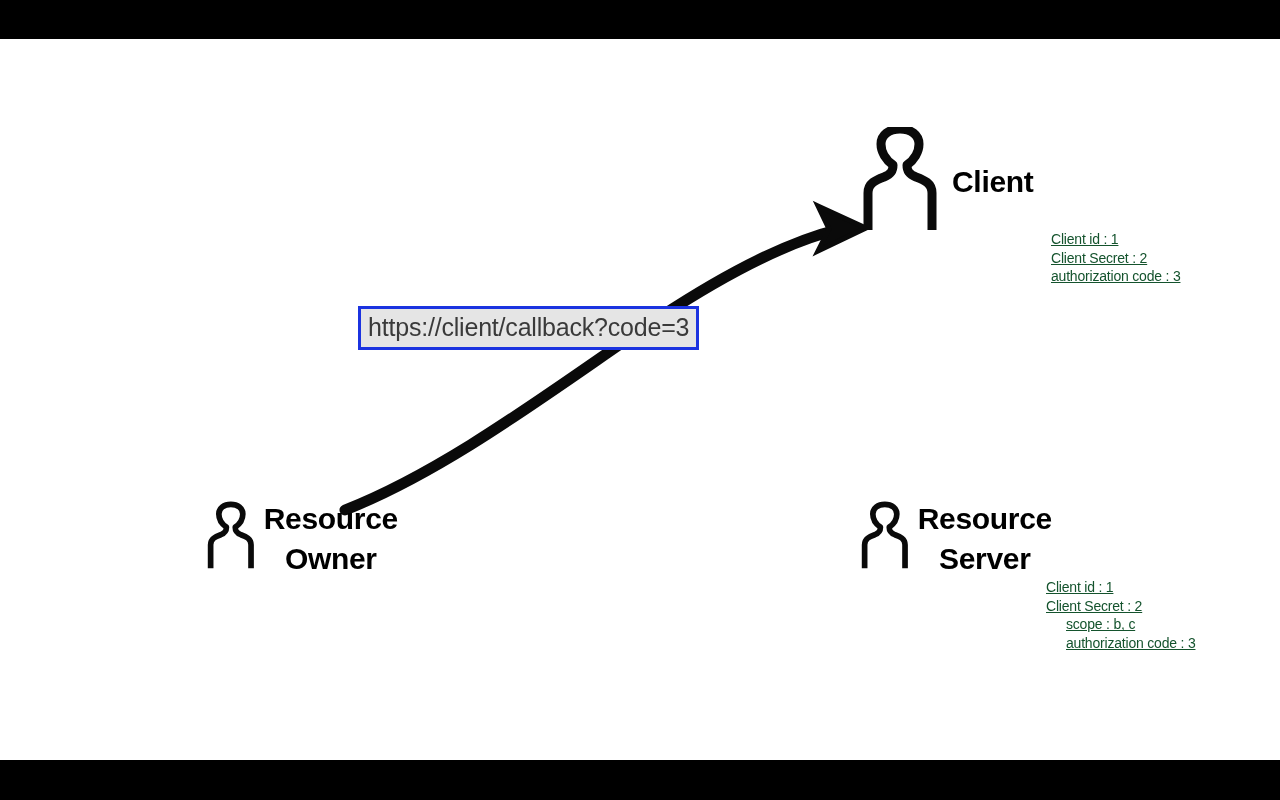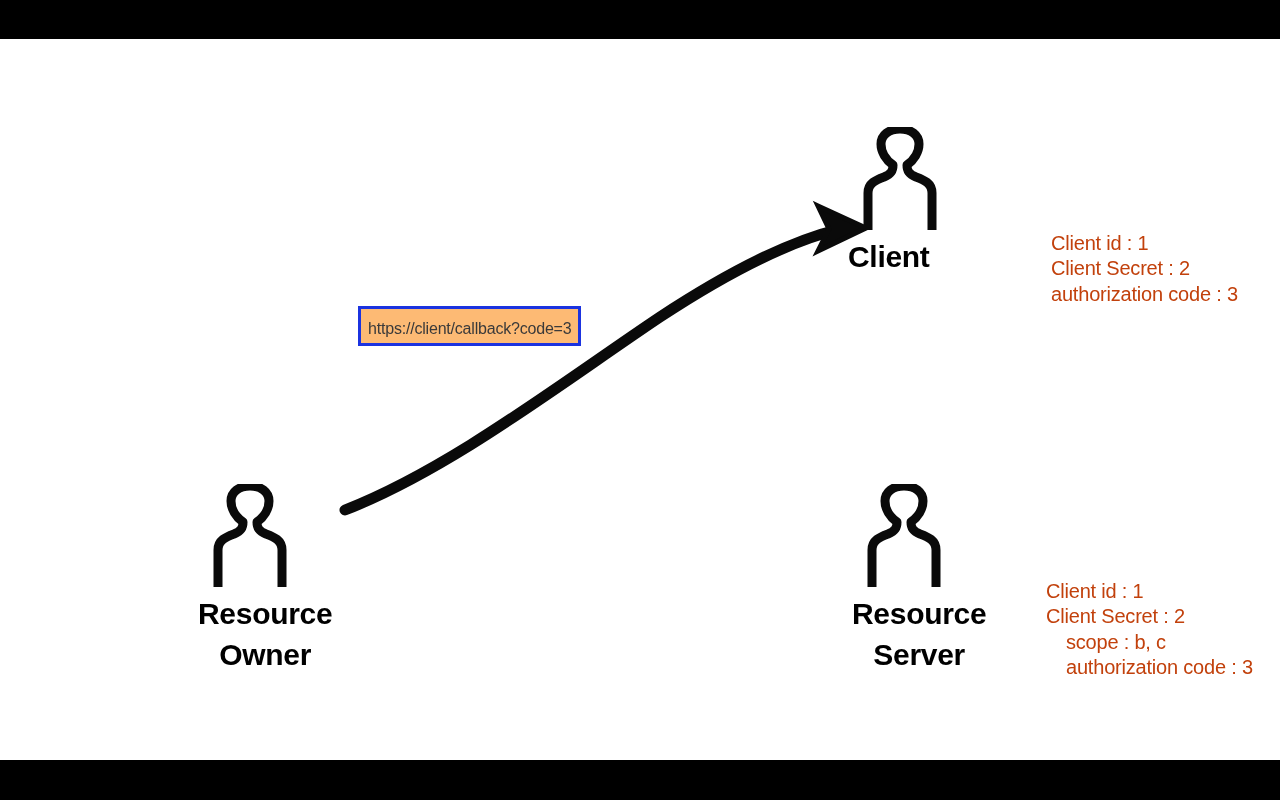--- a/index.html
+++ b/index.html
@@ -26,22 +26,22 @@
     position:absolute;
     left:0; top:39px;
     width:1280px; height:721px;
     background:#ffffff;
   }
 
   
   .actor {
     position:absolute;
     display:flex;
-    flex-direction:column;
-    align-items:flex-start;
+    flex-direction:row;
+    align-items:center;
   }
   .person-icon { display:block; }
   .actor-label {
     margin-top:6px;
     font-size:30px;
     font-weight:bold;
     color:#000;
     line-height:1.35;
     text-align:center;
     white-space:pre-line;
@@ -56,38 +56,39 @@
   #arrow-layer {
     position:absolute; left:0; top:0;
     width:1280px; height:721px;
     pointer-events:none;
   }
 
   
   #url-callout {
     position:absolute;
     left:358px; top:267px;
-    padding:11px 7px 5px 7px;
-    background:#fdba74;
+    padding:4px 7px 5px 7px;
+    background:#e5e5e5;
     border:3px solid #1b33e0;
-    font-size:16px;
+    font-size:25px;
     color:#3a3a3a;
     white-space:nowrap;
     line-height:1.15;
     letter-spacing:-0.2px;
   }
 
   
   .annotations {
     position:absolute;
-    font-size:20px;
-    color:#c2410c;
+    font-size:14px;
+    color:#14532d;
     line-height:1.12;
     letter-spacing:-0.2px;
     white-space:nowrap;
+    text-decoration:underline;
   }
   .annotations .line { padding:1px 0 2px 0; }
   .annotations .line.indent-1 { padding-left:11px; }
   .annotations .line.indent-2 { padding-left:20px; }
 
   #client-annotations    { left:1051px; top:192px; }
   #resserver-annotations { left:1046px; top:540px; }
 </style>
 </head>
 <body>

